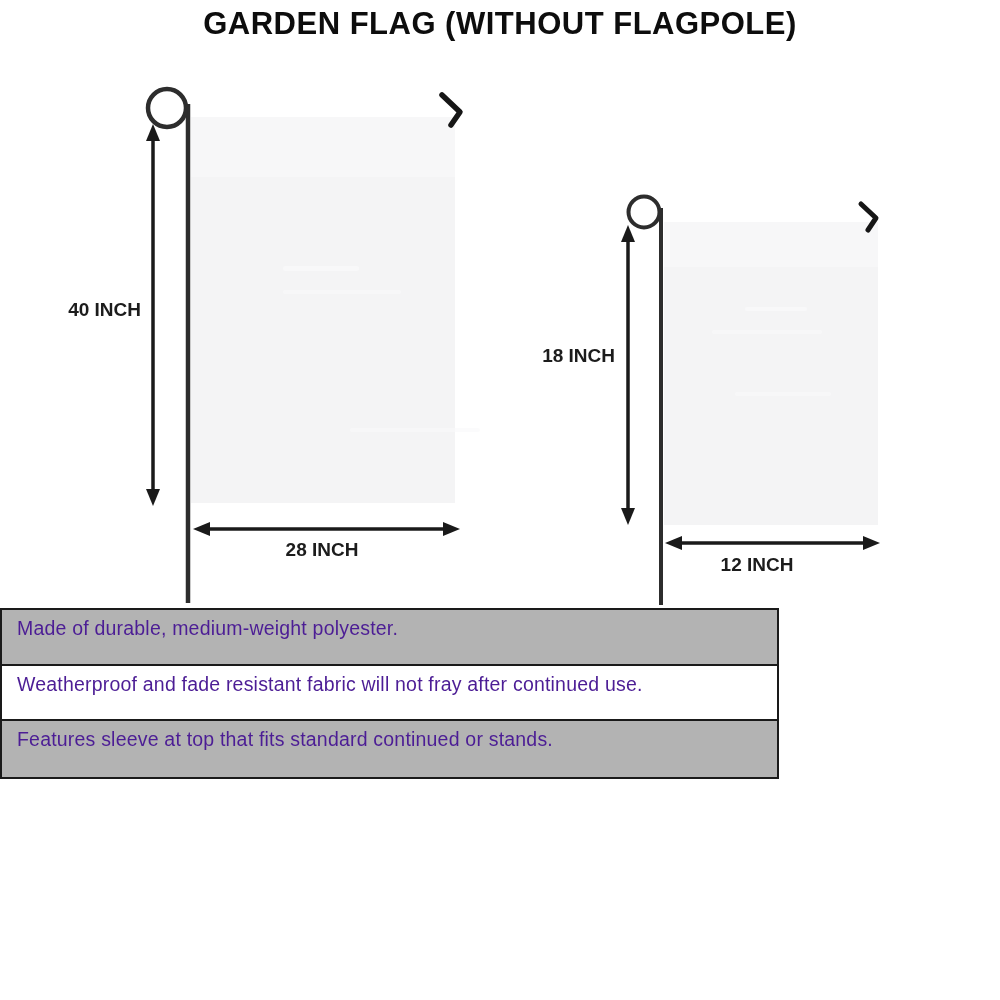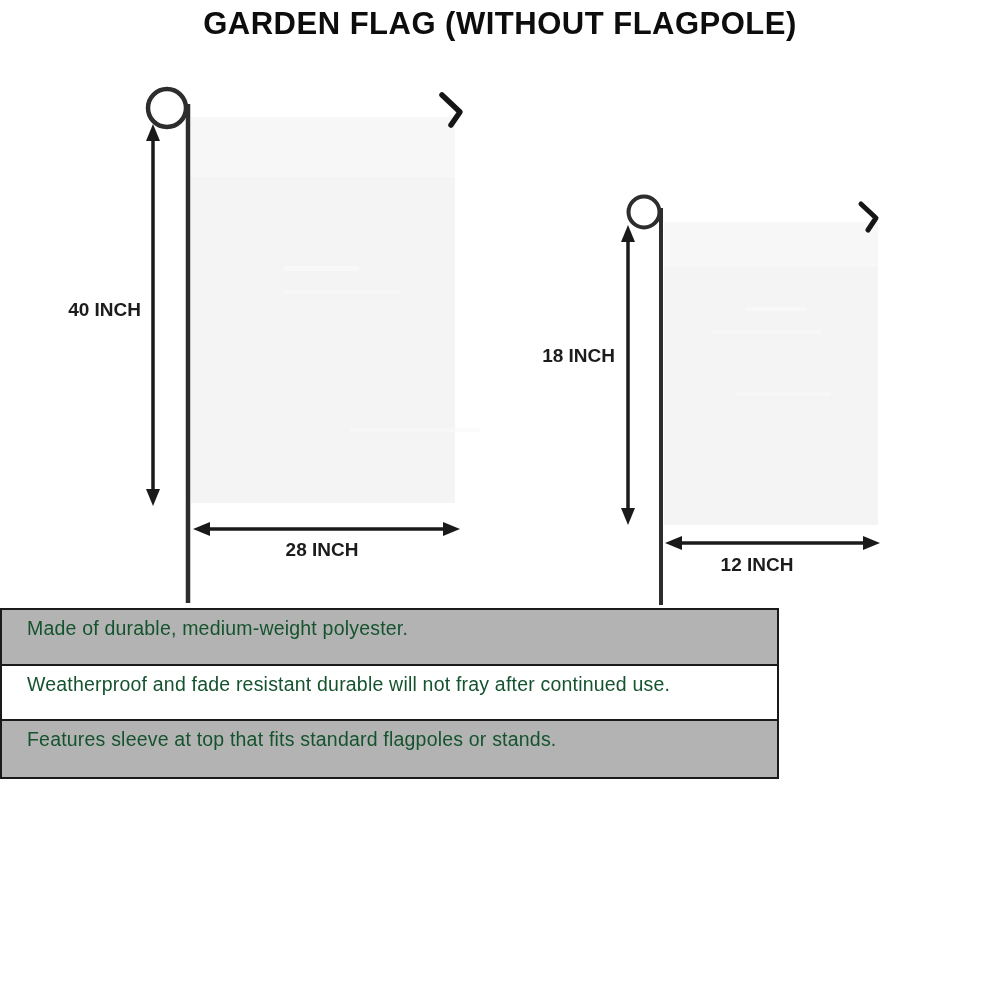--- a/index.html
+++ b/index.html
@@ -50,24 +50,24 @@
     position: absolute;
     top: 608px;
     left: 0;
     width: 779px;
     box-sizing: border-box;
     border: 2px solid #1a1a1a;
   }
   .spec-row {
     box-sizing: border-box;
     height: 55.5px;
-    padding: 7px 8px 0 25px;
+    padding: 7px 8px 0 15px;
     font-size: 19.5px;
     letter-spacing: 0.2px;
-    color: #14532d;
+    color: #4c1d95;
     border-bottom: 2px solid #1a1a1a;
     overflow: hidden;
   }
   .spec-row:last-child { border-bottom: none; }
   .spec-row.shaded { background: #b3b3b3; }
   .spec-row.plain  { background: #ffffff; }
 </style>
 </head>
 <body>
 
@@ -138,20 +138,20 @@
       </g>
       <text x="757" y="571" text-anchor="middle" class="dim-label">12 INCH</text>
     </g>
   </svg>
 
   <div class="specs">
     <div class="spec-row shaded">
       <span>Made of durable, medium-weight polyester.</span>
     </div>
     <div class="spec-row plain">
-      <span>Weatherproof and fade resistant durable will not fray after continued use.</span>
+      <span>Weatherproof and fade resistant fabric will not fray after continued use.</span>
     </div>
     <div class="spec-row shaded">
-      <span>Features sleeve at top that fits standard flagpoles or stands.</span>
+      <span>Features sleeve at top that fits standard continued or stands.</span>
     </div>
   </div>
 
 </div>
 
 </body></html>

